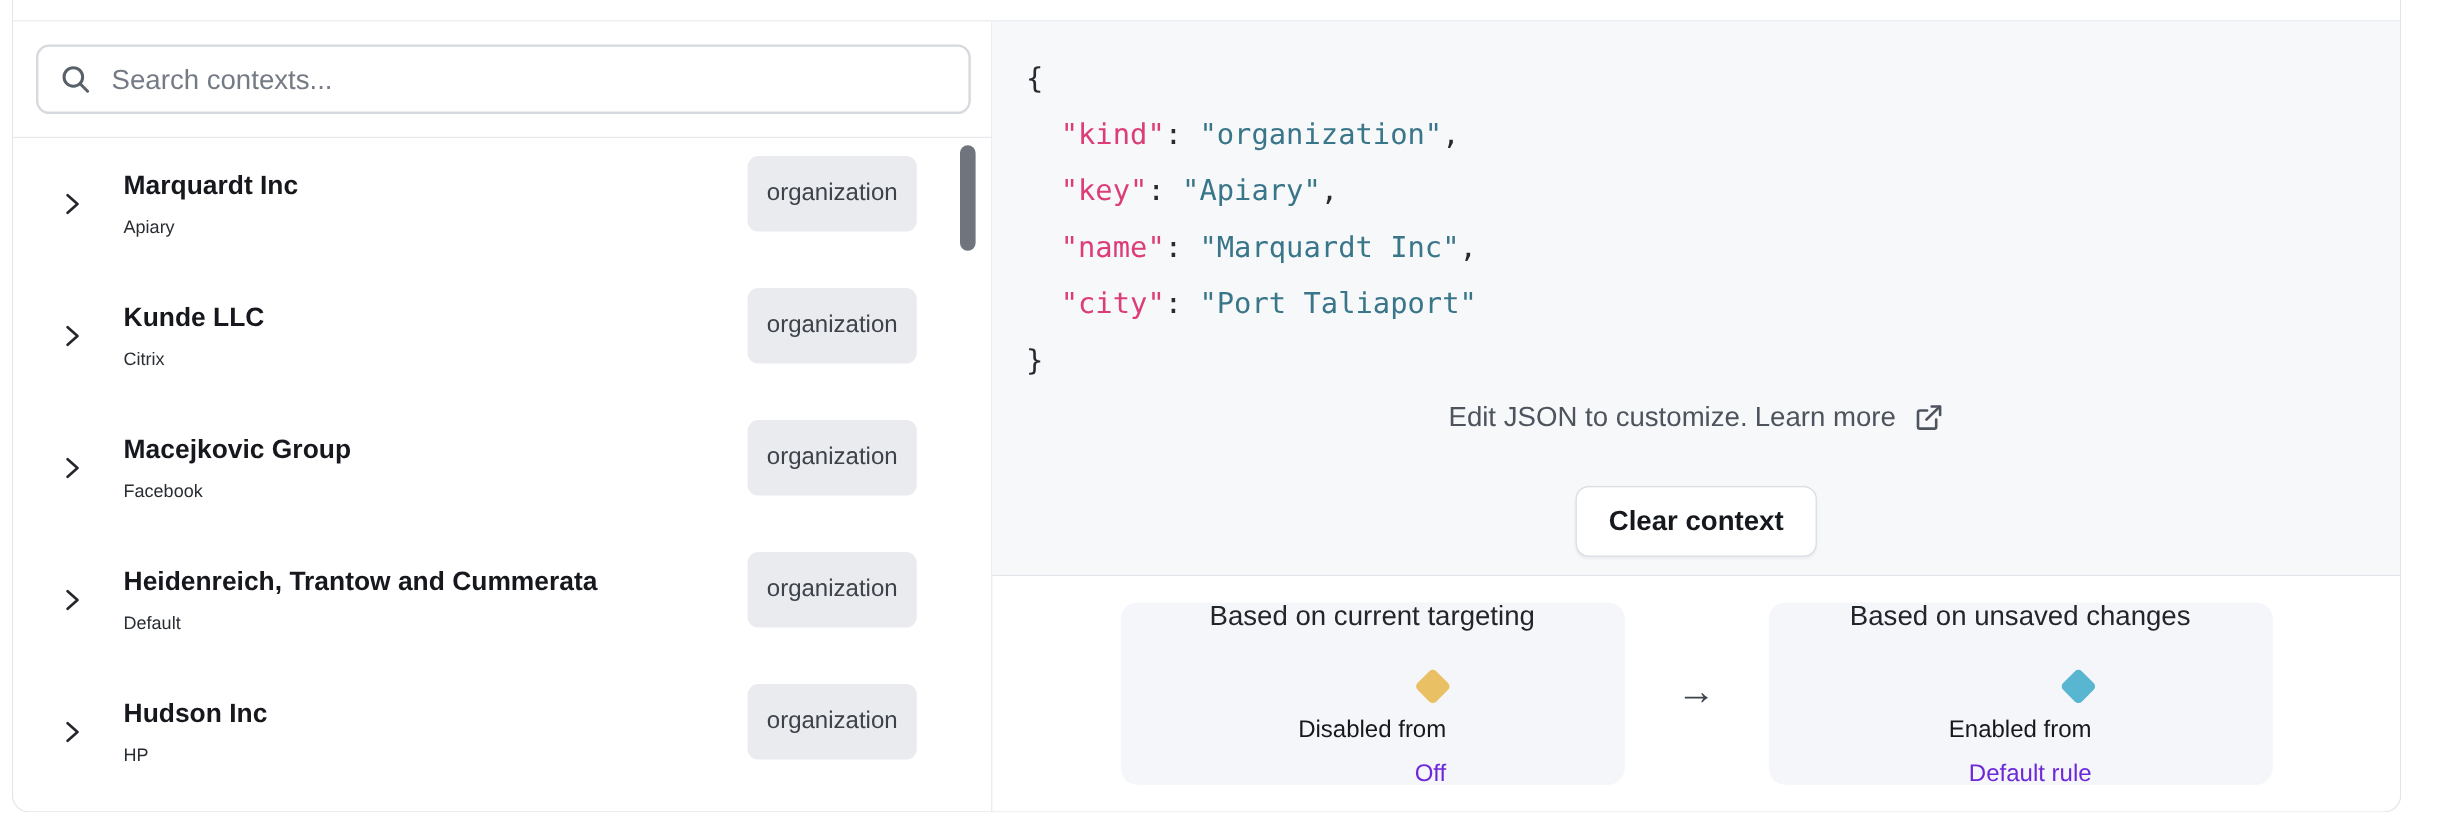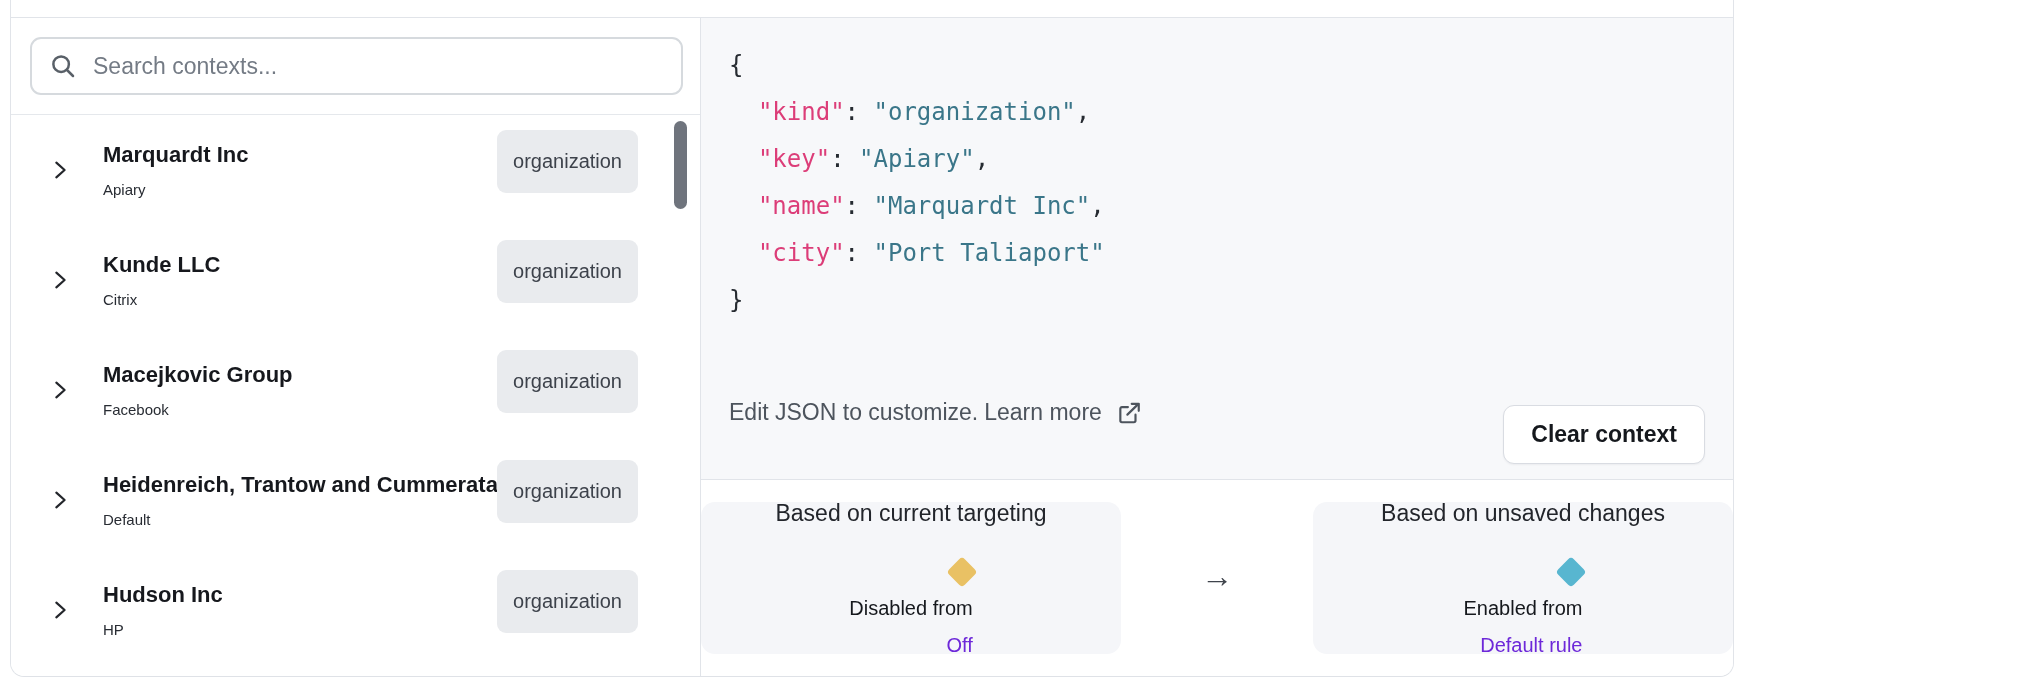--- a/index.html
+++ b/index.html
@@ -1,19 +1,19 @@
 <!DOCTYPE html>
 <html><head>
 <meta charset="utf-8">
 <style>
   * { margin:0; padding:0; box-sizing:border-box; }
   html,body { width:2036px; height:692px; background:#ffffff; overflow:hidden;
               font-family:"Liberation Sans", sans-serif; }
 
-  .shell { position:absolute; left:10px; top:0; width:1724px; height:677px;
+  .shell { position:absolute; left:10px; top:0; width:1991px; height:677px;
            border-left:1px solid #e1e4e9; border-right:1px solid #e1e4e9;
            border-bottom:1px solid #dfe2e7;
            border-bottom-left-radius:14px; border-bottom-right-radius:14px;
            background:#ffffff; }
   .topstrip { height:18px; border-bottom:1px solid #e1e4e9; background:#ffffff; }
   .content { display:flex; height:658px; }
 
   
   .left-panel { width:816px; background:#ffffff; position:relative;
                 border-right:1px solid #e1e4e9; border-bottom-left-radius:14px; }
@@ -39,30 +39,30 @@
   
   .right-panel { flex:1; background:#f7f8fa; display:flex; flex-direction:column;
                  border-bottom-right-radius:14px; }
   .json-section { height:462px; border-bottom:1px solid #e1e4e9;
                   display:flex; flex-direction:column; justify-content:space-between;
                   padding:24px 28px 15px 28px; }
   .code { font-family:"DejaVu Sans Mono", monospace; font-size:24px; line-height:47px;
           color:#262b31; white-space:pre; }
   .code .k { color:#dc3d78; }
   .code .s { color:#3a7689; }
-  .json-footer { display:flex; align-items:center; justify-content:space-between; }
+  .json-footer { display:flex; align-items:center; justify-content:space-between;flex-direction:column; }
   .edit-hint { font-size:23px; color:#4d545d; display:flex; align-items:center; gap:6px; }
   .edit-hint .lm { color:#4d545d; text-decoration:none; }
   .ext-icon { margin-left:8px; line-height:0; }
   .clear-btn { font-family:"Liberation Sans", sans-serif; font-size:23px; font-weight:700;
                color:#15181d; background:#ffffff; border:1px solid #d9dce2; border-radius:11px;
                padding:15px 27px; cursor:pointer; box-shadow:0 1px 2px rgba(16,24,40,.05);margin-top:44px; }
 
   .compare-section { flex:1; background:#ffffff; display:flex; align-items:center;
-                     justify-content:center; border-bottom-right-radius:14px;gap:36px; }
+                     justify-content:center; border-bottom-right-radius:14px; }
   .card { width:420px; height:152px; background:#f5f6f9; border-radius:14px;
           display:flex; flex-direction:column; align-items:center; justify-content:center;
           gap:34px; }
   .card-title { font-size:23px; color:#22252b; }
   .status-row { font-size:20px; color:#15181d; display:flex; align-items:flex-end; gap:14px;flex-direction:column; }
   .diamond { width:22px; height:22px; border-radius:4px; transform:rotate(45deg); flex:0 0 auto; }
   .flag-link { color:#6d28d9; text-decoration:none; }
   .arrow { font-size:32px; color:#3f444c; margin:0 44px; padding-bottom:4px; }
 </style>
 </head>

